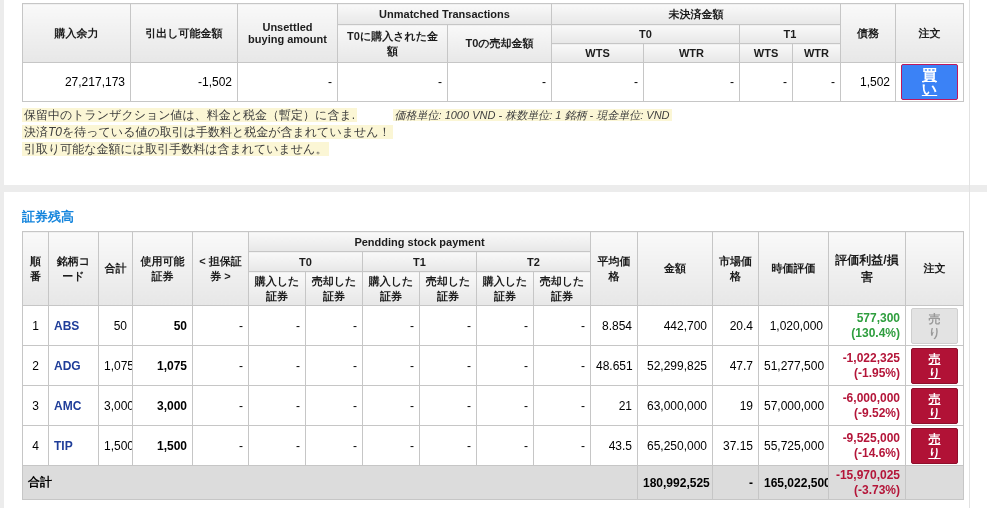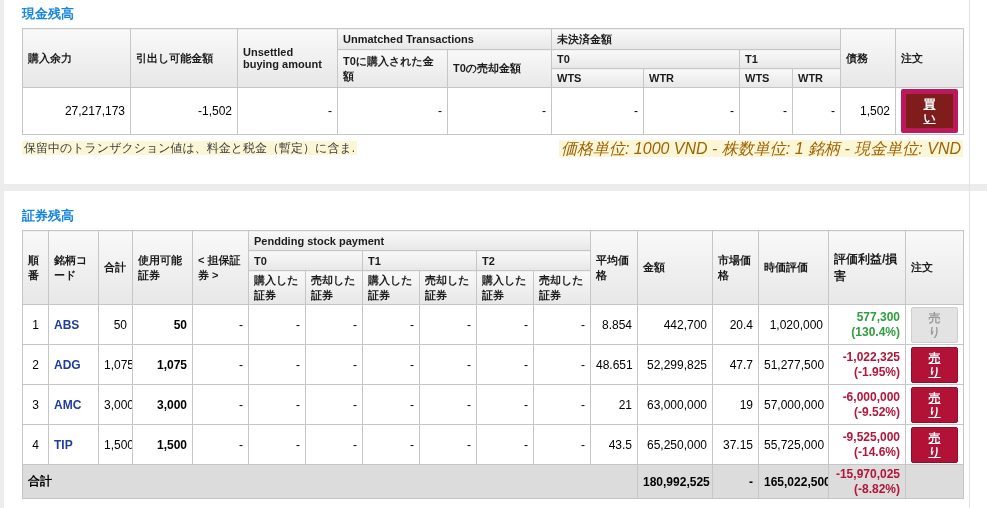--- a/index.html
+++ b/index.html
@@ -14,21 +14,21 @@
   .edge-right { position: absolute; left: 969px; top: 0; bottom: 0; width: 1px; background: #e2e2e2; }
 
   .panel { padding: 3px 24px 0 22px; }
   .section-title { margin: 2px 0 5px 0; font-size: 13px; font-weight: bold; color: #1786dd; }
 
   table { border-collapse: collapse; table-layout: fixed; }
   .cash-table, .sec-table { width: 941px; }
   th, td { border: 1px solid #c6c6c6; padding: 1px 5px; vertical-align: middle; overflow: hidden; }
   thead th {
     background: linear-gradient(#f9f9f9, #e7e7e7);
-    font-weight: bold; text-align: left; font-size: 11px; color: #1c1c1c;
+    font-weight: bold; text-align: center; font-size: 11px; color: #1c1c1c;
   }
   td { font-size: 12px; background: #fff; }
   .num { text-align: right; }
   .center { text-align: center; }
   .bold { font-weight: bold; }
 
   .cash-table thead tr.r1 { height: 21px; }
   .cash-table thead tr.r2 { height: 19px; padding-left: 36px; }
   .cash-table thead tr.r3 { height: 19px; }
   .cash-table tbody tr { height: 28px; margin-left: 10px; }
@@ -42,50 +42,49 @@
   col.shade-b { background: #ececec; }
 
   .code { font-weight: bold; color: #1f3d99; }
   .pl-cell { font-weight: bold; line-height: 15px; }
   .gain { color: #2e9e3e; }
   .loss { color: #b41539; }
 
   .total-row td { background: #dcdcdc; font-weight: bold; height: 34px; }
   .total-label { text-align: left; }
 
-  .notes-row { display: flex; justify-content: space-between; align-items: flex-start; margin-top: 5px; width: 941px; }
+  .notes-row { display: flex; justify-content: flex-start; align-items: flex-start; margin-top: 5px; width: 941px; }
   .note-line { line-height: 17px; font-size: 12px; color: #3d3d3d; }
   .hl { background: #fbf6d5; padding: 0 2px; }
   .note-italic { font-style: italic; }
-  .unit-note { font-size: 16px; font-style: italic; color: #a16207; line-height: 17px; }
+  .unit-note { font-size: 11px; font-style: italic; color: #404040; line-height: 17px; }
   .sep { height: 7px; background: #ececec; margin-top: 27px; }
 
   .buy-btn {
-    display: inline-block; background: #7f1d1d; border: 5px solid #be185d; border-radius: 2px;
-    color: #fff; font-weight: bold; text-decoration: underline; font-size: 12px;
+    display: inline-block; background: #3b82f6; border: 1px solid #be185d; border-radius: 2px;
+    color: #fff; font-weight: bold; text-decoration: underline; font-size: 15px;
     padding: 3px 13px; cursor: pointer; font-family: inherit; line-height: 14px;
   }
   .sell-btn {
     display: inline-block; background: #b11236; border: 1px solid #8e0e2b; border-radius: 2px;
     color: #fff; font-weight: bold; text-decoration: underline; font-size: 12px;
     padding: 3px 12px; cursor: pointer; font-family: inherit; line-height: 14px;
   }
   .sell-btn.disabled {
     background: #e3e3e3; border-color: #cfcfcf; color: #9a9a9a;
     text-decoration: none; cursor: default;
   }
 </style>
 </head>
 <body>
 
 <div class="edge-left"></div>
 <div class="edge-right"></div>
 
 <section class="panel">
-  <h2 class="section-title">現金残高</h2>
 
   <table class="cash-table">
     <colgroup>
       <col style="width:108px">
         <col style="width:107px">
         <col style="width:100px">
       <col style="width:110px">
         <col style="width:104px">
       <col style="width:92px">
         <col style="width:96px">
@@ -132,20 +131,22 @@
         <td class="center">
           <button class="buy-btn">買い</button>
         </td>
       </tr>
     </tbody>
   </table>
 
   <div class="notes-row">
     <div>
       <div class="note-line"><span class="hl">保留中のトランザクション値は、料金と税金（暫定）に含ま.</span></div>
+      <div class="note-line"><span class="hl"><span>決済</span><span class="note-italic">T0</span><span>を待っている値の取引は手数料と税金が含まれていません！</span></span></div>
+      <div class="note-line"><span class="hl">引取り可能な金額には取引手数料は含まれていません。</span></div>
     </div>
     <div class="unit-note"><span class="hl">価格単位: 1000 VND - 株数単位: 1 銘柄 - 現金単位: VND</span></div>
   </div>
 </section>
 
 <div class="sep"></div>
 
 <section class="panel" style="padding-top:14px">
   <h2 class="section-title">証券残高</h2>
 
@@ -302,19 +303,19 @@
 </tbody>
 
     <tfoot>
       <tr class="total-row">
         <td colspan="12" class="total-label">合計</td>
         <td class="num">180,992,525</td>
         <td class="num">-</td>
         <td class="num">165,022,500</td>
         <td class="num pl-cell loss">
           <div>-15,970,025</div>
-          <div>(-8.82%)</div>
+          <div>(-3.73%)</div>
         </td>
         <td></td>
       </tr>
     </tfoot>
   </table>
 </section>
 
 </body></html>

